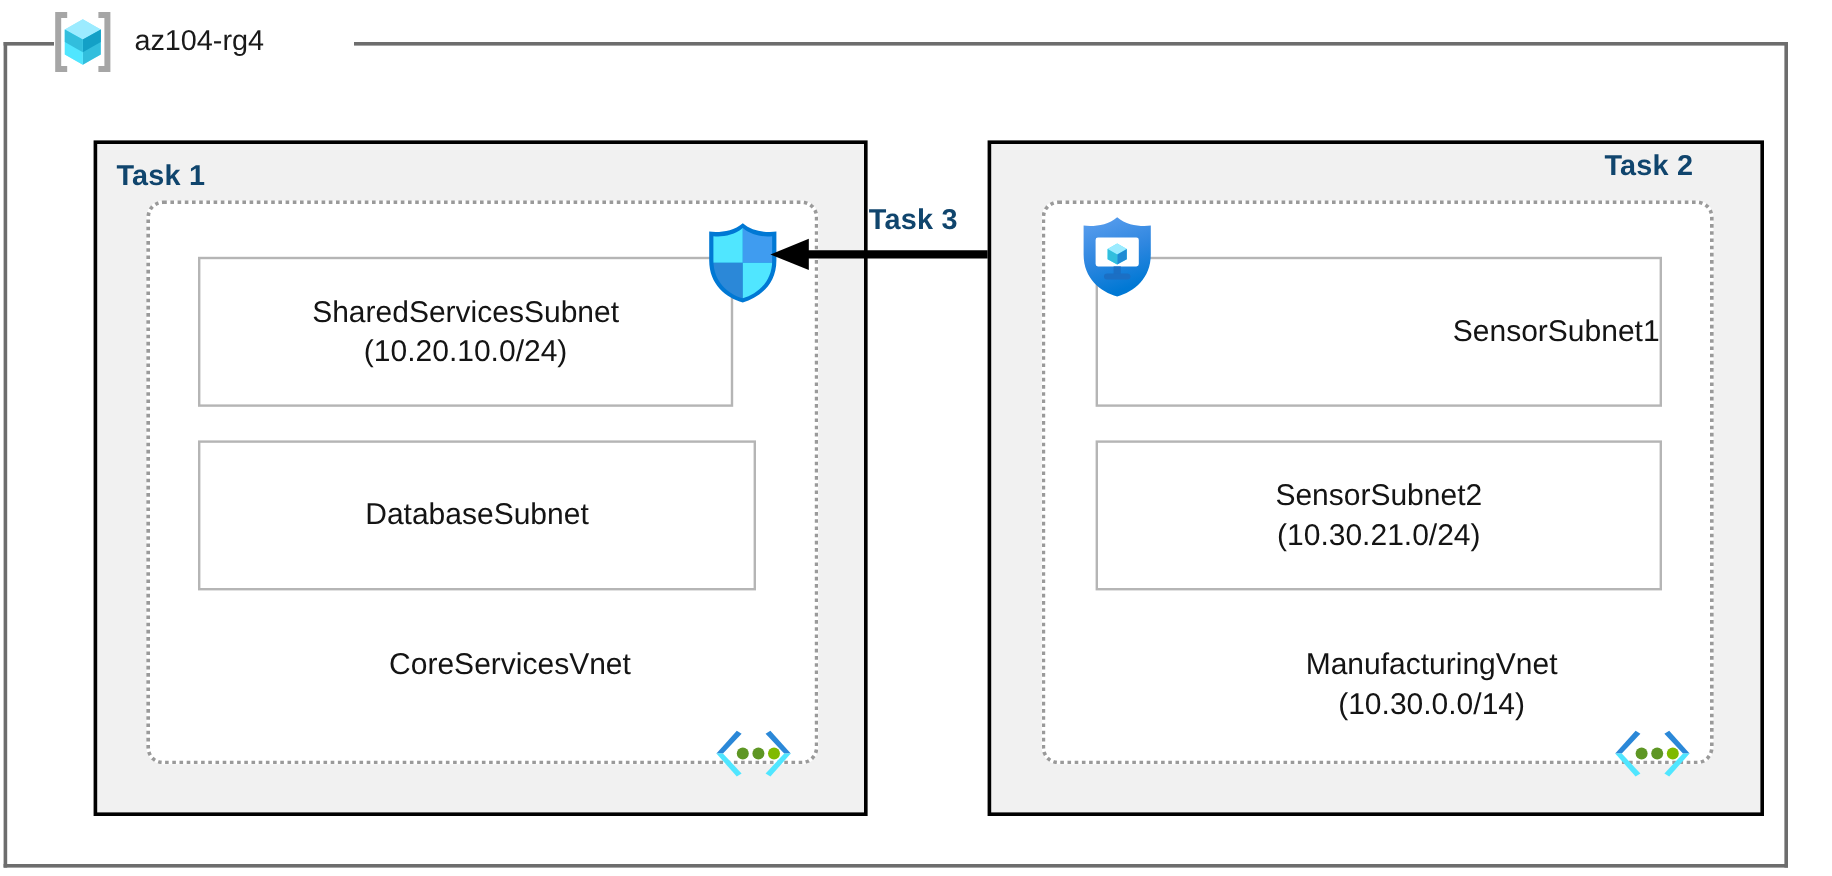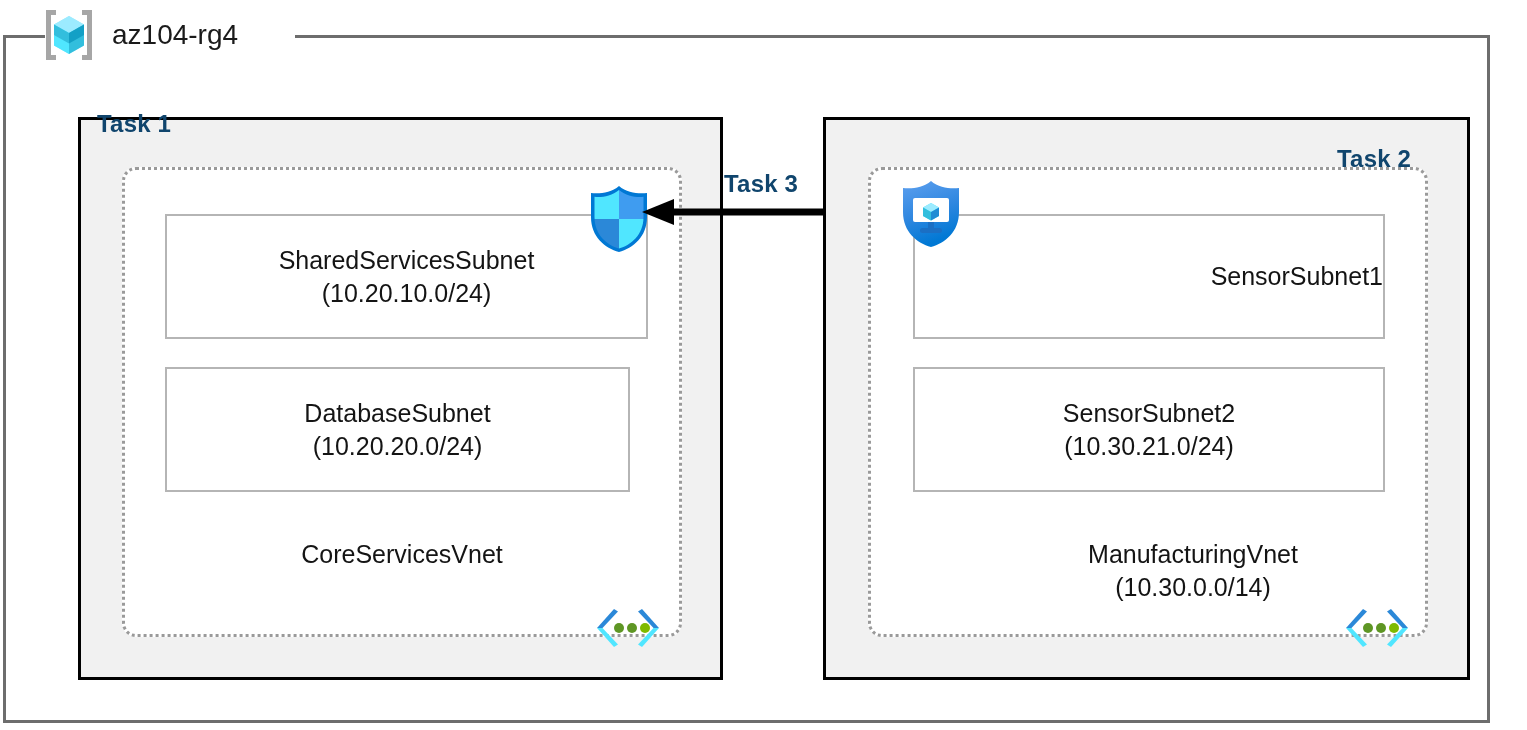--- a/index.html
+++ b/index.html
@@ -10,53 +10,53 @@
   
   #rg-frame{position:absolute;left:3px;top:35px;width:1487px;height:688px;
             box-sizing:border-box;border:3px solid #6d6d6d;
             border-top:none;background:transparent;}
   #rg-frame-top-left{position:absolute;left:3px;top:35px;width:42px;height:3px;background:#6d6d6d;}
   #rg-frame-top-right{position:absolute;left:295px;top:35px;width:1195px;height:3px;background:#6d6d6d;}
 
   
   #rg-header{position:absolute;left:40px;top:5px;height:60px;display:flex;align-items:center;gap:14px;}
   #rg-icon{width:58px;height:58px;display:block;}
-  #rg-title{font-size:28px;color:#1a1a1a;white-space:nowrap;line-height:1;}
+  #rg-title{font-size:24px;color:#1a1a1a;white-space:nowrap;line-height:1;}
 
   
   .task-panel{position:absolute;box-sizing:border-box;background:#f1f1f1;border:3px solid #000000;}
   #task1-panel{left:78px;top:117px;width:645px;height:563px;}
   #task2-panel{left:823px;top:117px;width:647px;height:563px;}
 
   .task-label{position:absolute;font-size:24px;font-weight:bold;color:#10456d;
               letter-spacing:.2px;white-space:nowrap;line-height:1;}
-  #task1-label{left:97px;top:112px;}
-  #task2-label{left:1337px;top:127px;margin-top:20px;}
+  #task1-label{left:97px;top:135px;}
+  #task2-label{left:1337px;top:127px;}
   #task3-label{left:724px;top:172px;}
 
   
   .vnet-box{position:absolute;box-sizing:border-box;background:#ffffff;
             border:3px dotted #9a9a9a;border-radius:14px;}
   #vnet1{left:122px;top:167px;width:560px;height:470px;}
   #vnet2{left:868px;top:167px;width:560px;height:470px;}
 
   
   .subnet-box{position:absolute;box-sizing:border-box;background:#ffffff;
               border:2px solid #b5b5b5;display:flex;flex-direction:column;
               align-items:center;justify-content:center;}
   .subnet-name,.subnet-cidr{font-size:25px;color:#141414;line-height:1.3;white-space:nowrap;}
-  #subnet-1-1{left:165px;top:214px;width:483px;height:125px;}
+  #subnet-1-1{left:165px;top:214px;width:446px;height:125px;}
   #subnet-1-2{left:165px;top:367px;width:465px;height:125px;justify-content:center;}
   #subnet-2-1{left:913px;top:214px;width:472px;height:125px;align-items:flex-end;}
   #subnet-2-2{left:913px;top:367px;width:472px;height:125px;text-align:center;}
 
   
   .vnet-caption{position:absolute;text-align:center;line-height:1.3;}
   .vnet-caption div{font-size:25px;color:#141414;white-space:nowrap;}
-  #vnet1-caption{left:122px;top:538px;width:560px;}
+  #vnet1-caption{left:122px;top:538px;width:560px;padding-left:23px;}
   #vnet2-caption{left:868px;top:538px;width:560px;margin-left:45px;}
 
   
   .vnet-glyph{position:absolute;width:72px;height:46px;}
   #vnet1-glyph{left:592px;top:605px;}
   #vnet2-glyph{left:1341px;top:605px;}
 
   
   #firewall-icon{position:absolute;left:585px;top:183px;width:68px;height:72px;}
   #bastion-icon{position:absolute;left:897px;top:178px;width:68px;height:72px;}
@@ -94,21 +94,20 @@
 
 <div id="vnet1" class="vnet-box"></div>
 
 <div id="subnet-1-1" class="subnet-box">
   <div class="subnet-name">SharedServicesSubnet</div>
   <div class="subnet-cidr">(10.20.10.0/24)</div>
 </div>
 
 <div id="subnet-1-2" class="subnet-box">
   <div class="subnet-name">DatabaseSubnet</div>
-  <div class="subnet-cidr">(10.20.20.0/24)</div>
 </div>
 
 <div id="vnet1-caption" class="vnet-caption">
   <div>CoreServicesVnet</div>
 </div>
 
 <span id="vnet1-glyph" class="vnet-glyph">
   <svg viewBox="0 0 72 46" xmlns="http://www.w3.org/2000/svg">
     <path d="M22 4 L5 23 L10.5 23 L26 6.5 Z" fill="#2b88d8"></path>
     <path d="M5 23 L22 42 L26 39.5 L10.5 23 Z" fill="#50e6ff"></path>

